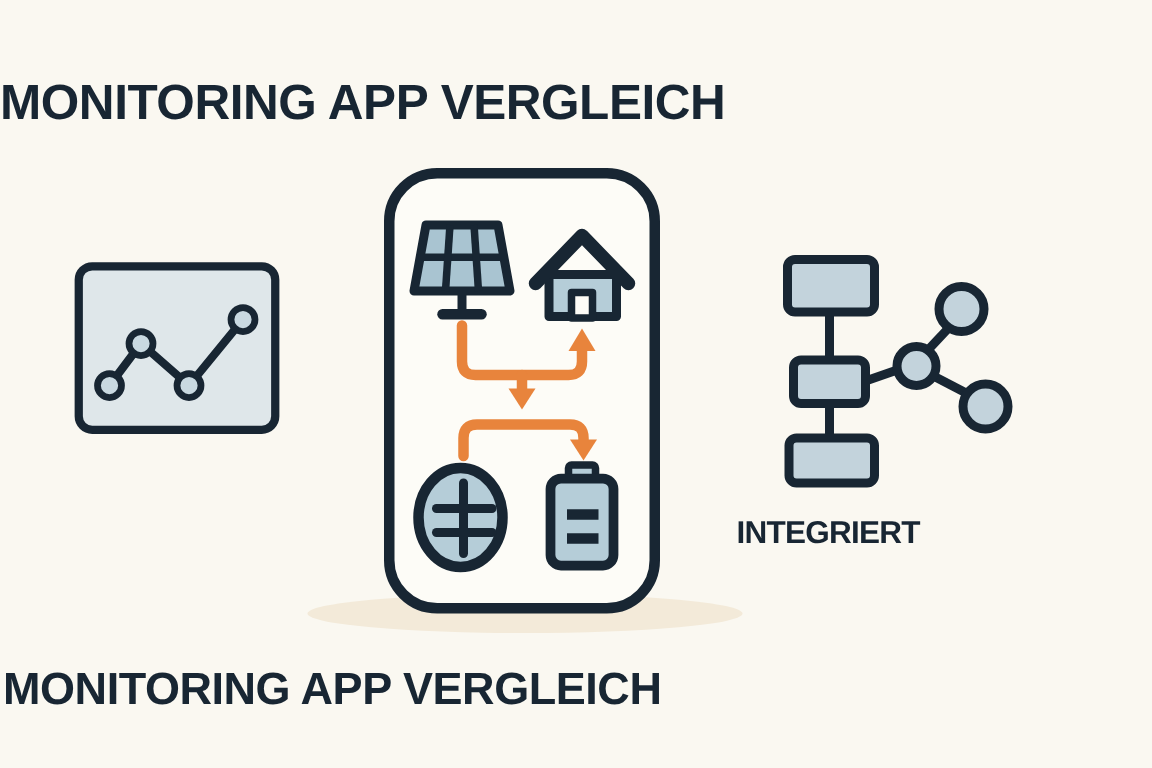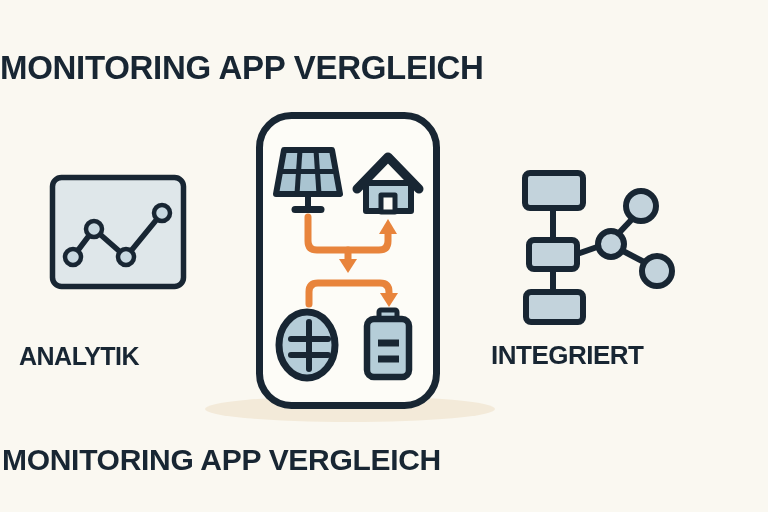--- a/index.html
+++ b/index.html
@@ -25,21 +25,21 @@
   .title-bottom {
     top: 445px; left: 2px; width: 712px;
     font-size: 30px; line-height: 30px; letter-spacing: -0.3px;
   }
   .label-left {
     top: 344px; left: 19px; width: 200px;
     font-size: 25px; line-height: 25px; letter-spacing: -0.5px;
   }
   .label-right {
     top: 343px; left: 491px; width: 200px;
-    font-size: 26px; line-height: 25px; letter-spacing: -0.5px;
+    font-size: 21px; line-height: 25px; letter-spacing: -0.5px;
   }
 </style>
 </head>
 <body>
 
 <div class="stage">
 
   <svg class="scene" width="768" height="512" viewBox="0 0 768 512">
 
     <ellipse cx="350" cy="409" rx="145" ry="13" fill="#f3ead9"></ellipse>
@@ -107,18 +107,17 @@
       <rect x="529" y="240" width="48" height="29" rx="5" fill="#c3d3dc" stroke-width="6" stroke-linejoin="round"></rect>
       <rect x="526" y="292" width="57" height="30" rx="5" fill="#c3d3dc" stroke-width="6" stroke-linejoin="round"></rect>
       <circle cx="611" cy="244" r="13" fill="#c3d3dc" stroke-width="6"></circle>
       <circle cx="641" cy="206" r="15" fill="#c3d3dc" stroke-width="6"></circle>
       <circle cx="657" cy="271" r="15" fill="#c3d3dc" stroke-width="6"></circle>
     </g>
   </svg>
 
   <div class="txt title-top">MONITORING APP VERGLEICH</div>
 
-  <div class="txt label-left">ANALYTIK</div>
 
   <div class="txt label-right">INTEGRIERT</div>
 
   <div class="txt title-bottom">MONITORING APP VERGLEICH</div>
 </div>
 
 </body></html>

